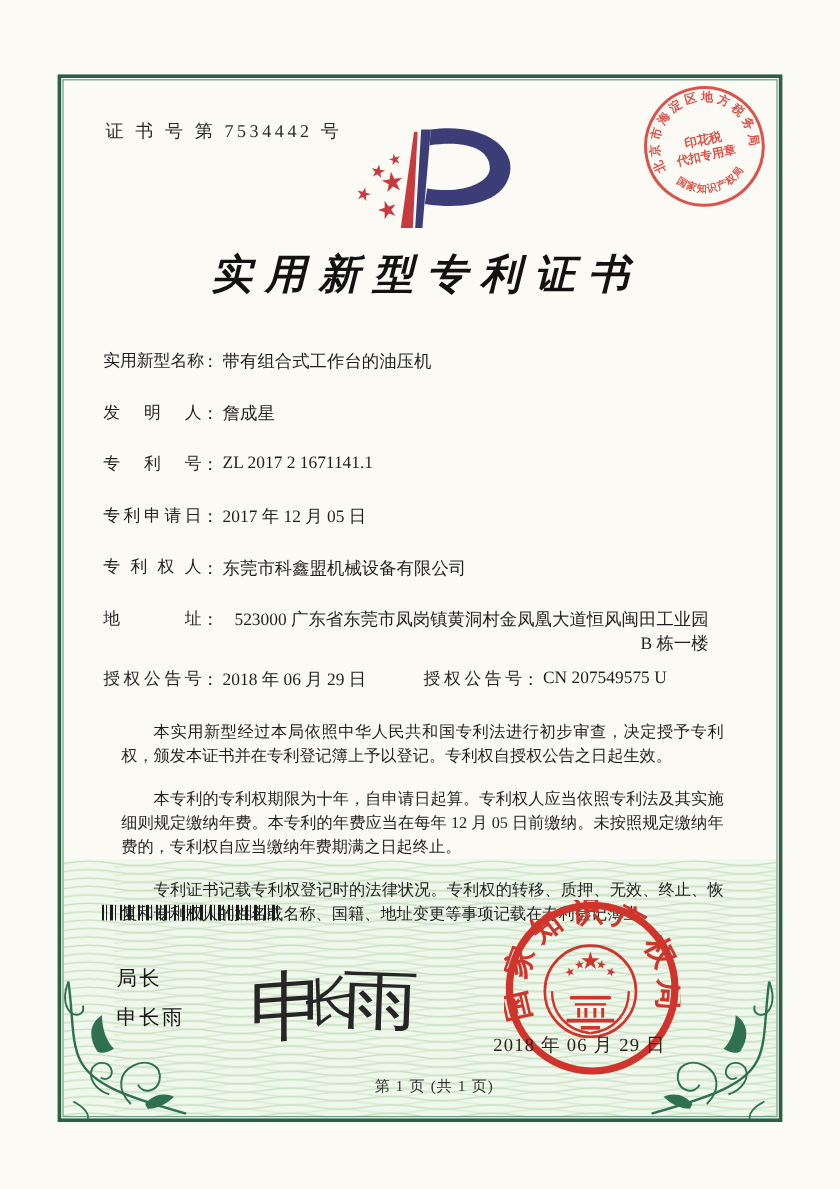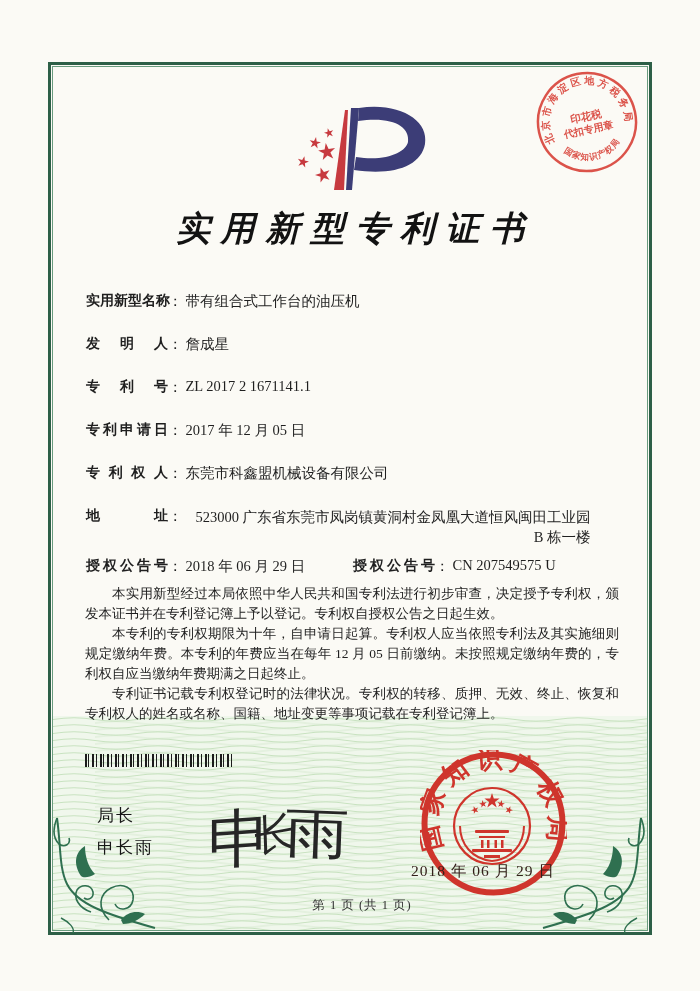--- a/index.html
+++ b/index.html
@@ -23,32 +23,32 @@
   .logo{position:absolute;left:288px;top:100px;width:160px;height:96px;}
   .title{
     position:absolute;left:0;top:206px;width:100%;text-align:center;
     font-size:34px;font-weight:600;letter-spacing:0.32em;text-indent:0.32em;color:#121212;font-style:italic;
   }
   .fields{position:absolute;left:86px;top:292px;width:554px;font-size:14.5px;}
   .frow{height:20px;margin-bottom:23px;white-space:nowrap;}
   .frow.addr{height:auto;margin-bottom:10px;white-space:normal;}
   .flabel{
     display:inline-block;width:82px;font-size:14px;
-    text-align:justify;text-align-last:justify;vertical-align:top;font-weight:bold;
+    text-align:justify;text-align-last:justify;vertical-align:top;
   }
   .colon{display:inline-block;vertical-align:top;}
   .fvalue{display:inline-block;margin-left:3px;vertical-align:top;text-align:right;}
   .frow.addr .fvalue{width:405px;white-space:normal;line-height:20px;}
   .grant{position:relative;height:20px;white-space:nowrap;}
   .grant .right{position:absolute;left:267px;top:0;}
   .paras{
     position:absolute;left:85px;top:584px;width:534px;
     font-size:13.5px;line-height:20px;text-align:justify;
   }
-  .paras p{margin:0;text-indent:2em;}
+  .paras p{margin:16px;text-indent:2em;}
   .band{position:absolute;left:53px;top:716px;width:594px;height:215px;z-index:0;}
   .flourish{position:absolute;z-index:1;}
   .flourish.bl{left:51px;top:816px;}
   .flourish.br{right:53px;top:816px;transform:scaleX(-1);}
   .barcode{
     position:absolute;left:85px;top:754px;width:148px;height:13px;z-index:2;
     background:repeating-linear-gradient(90deg,
       #1c1c1c 0 2px,rgba(0,0,0,0) 2px 3px,
       #1c1c1c 3px 4px,rgba(0,0,0,0) 4px 7px,
       #1c1c1c 7px 9px,rgba(0,0,0,0) 9px 11px,
@@ -117,20 +117,21 @@
       </g>
       <path d="M30,60 C22,48 24,36 34,30 C34,42 38,52 44,58 C38,62 32,62 30,60 Z" fill="#2f7050"></path>
       <path d="M70,104 C76,96 86,94 94,98 C88,104 80,108 72,108 Z" fill="#2f7050"></path>
     </svg>
   </div>
 
   <div class="frame-outer">
     <div class="frame-inner"></div>
   </div>
 
+  <div class="cert-no">证 书 号 第 7534442 号</div>
 
   <div class="logo">
     <svg width="160" height="96" viewBox="0 0 160 96">
       <defs>
         <path id="star5" d="M0,-1 L0.2245,-0.309 L0.951,-0.309 L0.3633,0.118 L0.5878,0.809 L0,0.382 L-0.5878,0.809 L-0.3633,0.118 L-0.951,-0.309 L-0.2245,-0.309 Z"></path>
       </defs>
       <polygon points="57,10 60,10 56,90 46,90" fill="#c73a3f"></polygon>
       <polygon points="63,8 71,8 64,90 58,90" fill="#3c3d77"></polygon>
       <path d="M71,8 C111,2 141,20 137,44 C133,66 106,76 66,70 L68,57 C98,62 118,52 120,42 C122,26 104,16 70,21 Z" fill="#3c3d77"></path>
       <g fill="#c73a3f">

